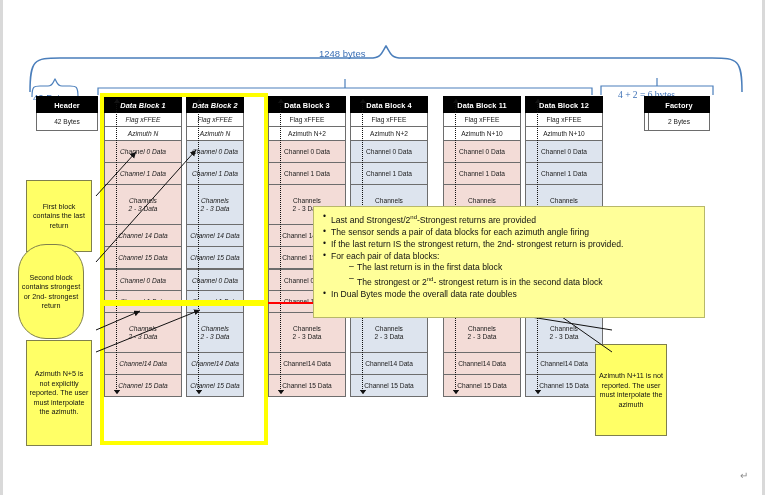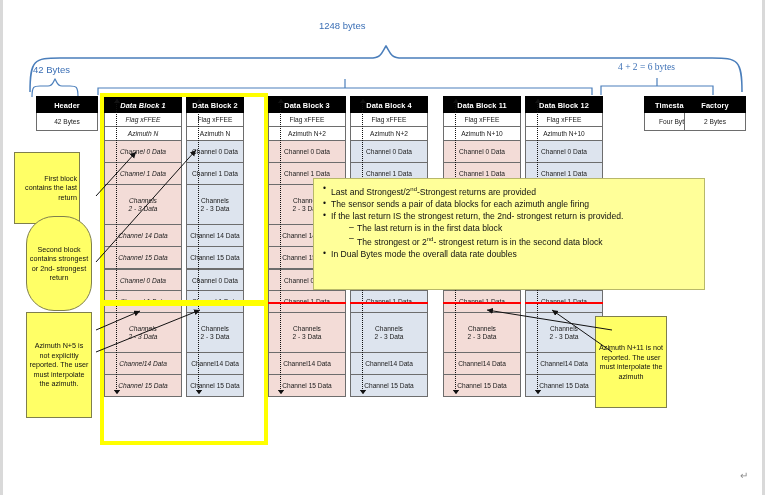--- a/index.html
+++ b/index.html
@@ -5,21 +5,21 @@
   html,body{margin:0;padding:0;}
   body{
     width:765px;height:495px;
     background:#ffffff;
     font-family:"Liberation Sans", sans-serif;
     position:relative;
     overflow:hidden;
   }
   #stage{position:absolute;left:0;top:0;width:765px;height:495px;}
 
-  .abs{position:absolute;box-sizing:border-box;}
+  .abs{position:absolute;box-sizing:border-box;margin-top:28px;}
 
   
   .brace-label{
     color:#3b6fb5;font-size:9.5px;white-space:nowrap;
     font-family:"Liberation Sans", sans-serif;
   }
   .brace-svg{position:absolute;left:0;top:0;pointer-events:none;}
 
   
   .col{position:absolute;top:96px;}
@@ -176,21 +176,21 @@
           <i class="dots"></i>
           <i class="tri-dn"></i>
         </span>
       <div class="chline">Channels</div>
         <div class="chline">2 - 3 Data</div>
     </div>
     <div class="cell pink h22">Channel14 Data</div>
     <div class="cell pink h22">Channel 15 Data</div>
   </div>
 
-  <div class="col" style="left:186px;width:58px;">
+  <div class="col" style="left:186px;width:58px;font-style:italic;">
     <div class="hdr">Data Block 2</div>
     <div class="cell white h14">Flag xFFEE</div>
     <div class="cell white h14">Azimuth N</div>
     <div class="cell blue h22">Channel 0 Data</div>
     <div class="cell blue h22">Channel 1 Data</div>
     <div class="cell blue h40 tall">
       <span class="dotcol">
           <i class="tri-up"></i>
           <i class="dots"></i>
           <i class="tri-dn"></i>
@@ -341,45 +341,46 @@
     </div>
     <div class="cell blue h22">Channel14 Data</div>
     <div class="cell blue h22">Channel 15 Data</div>
   </div>
 
   <div class="col" style="left:608px;width:62px;margin-left:36px;">
     <div class="hdr">Timestamp</div>
     <div class="cell white h18">Four Bytes</div>
   </div>
 
-  <div class="col" style="left:684px;width:62px;">
+  <div class="col" style="left:648px;width:62px;">
     <div class="hdr">Factory</div>
     <div class="cell white h18">2 Bytes</div>
   </div>
 
   <div class="redbar" style="left:104px;top:302px;width:78px;"></div>
   <div class="redbar" style="left:186px;top:302px;width:78px;"></div>
   <div class="redbar" style="left:268px;top:302px;width:78px;"></div>
   <div class="redbar" style="left:350px;top:302px;width:78px;"></div>
   <div class="redbar" style="left:443px;top:302px;width:78px;"></div>
   <div class="redbar" style="left:525px;top:302px;width:78px;"></div>
 
   <div class="hl" style="left:100px;top:93px;width:168px;height:213px;"></div>
   <div class="hl" style="left:100px;top:300px;width:168px;height:145px;"></div>
 
-  <div class="abs note" style="left:14px;top:152px;width:66px;height:72px;text-align:right;">First block contains the last return</div>
-  <div class="abs note" style="left:26px;top:216px;width:66px;height:95px;border-radius:28px;">Second block contains strongest or 2nd- strongest return</div>
+  <div class="abs note" style="left:26px;top:152px;width:66px;height:72px;">First block contains the last return</div>
+  <div class="abs note" style="left:18px;top:216px;width:66px;height:95px;border-radius:28px;">Second block contains strongest or 2nd- strongest return</div>
   <div class="abs note" style="left:26px;top:312px;width:66px;height:106px;">Azimuth N+5 is not explicitly reported. The user must interpolate the azimuth.</div>
   <div class="abs note" style="left:595px;top:316px;width:72px;height:92px;">Azimuth N+11 is not reported. The user must interpolate the azimuth</div>
 
   <div class="abs bigcallout" style="left:313px;top:178px;width:392px;height:112px;z-index:9;">
     <ul>
       <li>Last and Strongest/2<sup>nd</sup>-Strongest returns are provided</li>
       <li>The sensor sends a pair of data blocks for each azimuth angle firing</li>
       <li>If the last return IS the strongest return, the 2nd- strongest return is provided.</li>
+      <li>For each pair of data blocks:</li>
       <li class="sub">The last return is in the first data block</li>
       <li class="sub">The strongest or 2<sup>nd</sup>- strongest return is in the second data block</li>
       <li>In Dual Bytes mode the overall data rate doubles</li>
     </ul>
   </div>
 
   <div class="pilcrow" style="left:740px;top:470px;">↵</div>
 </div>
 
 </body></html>

